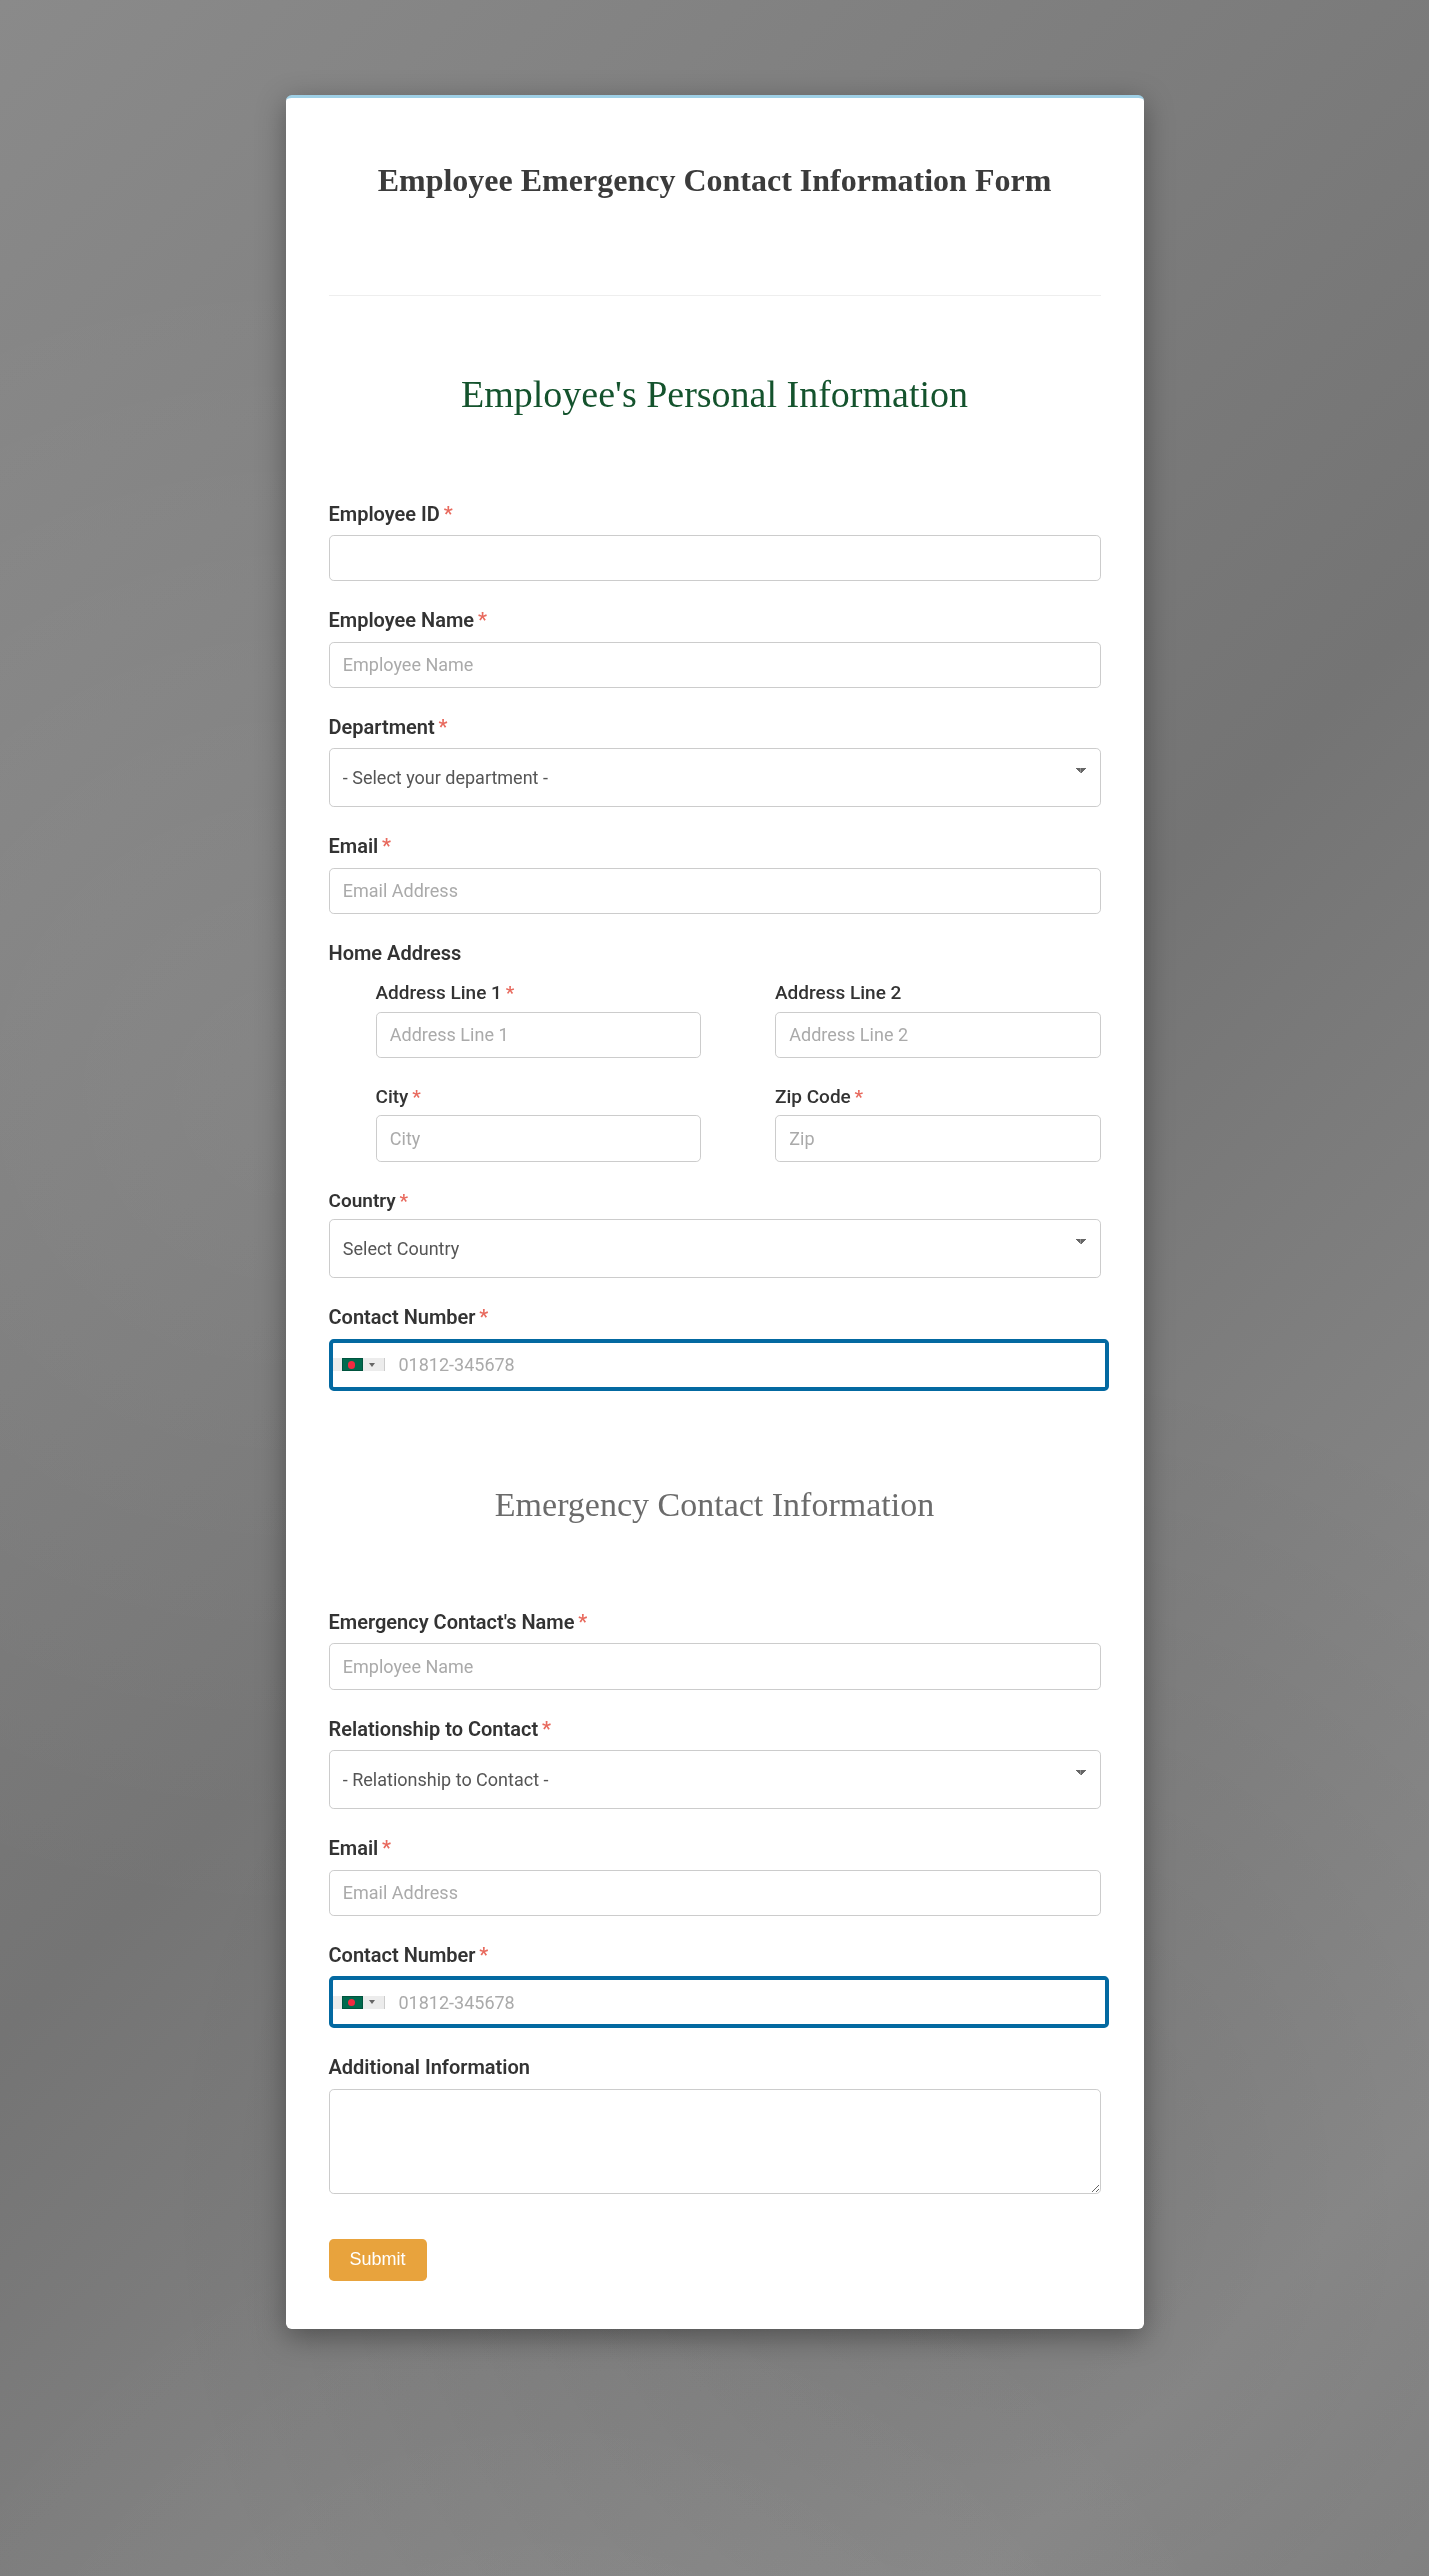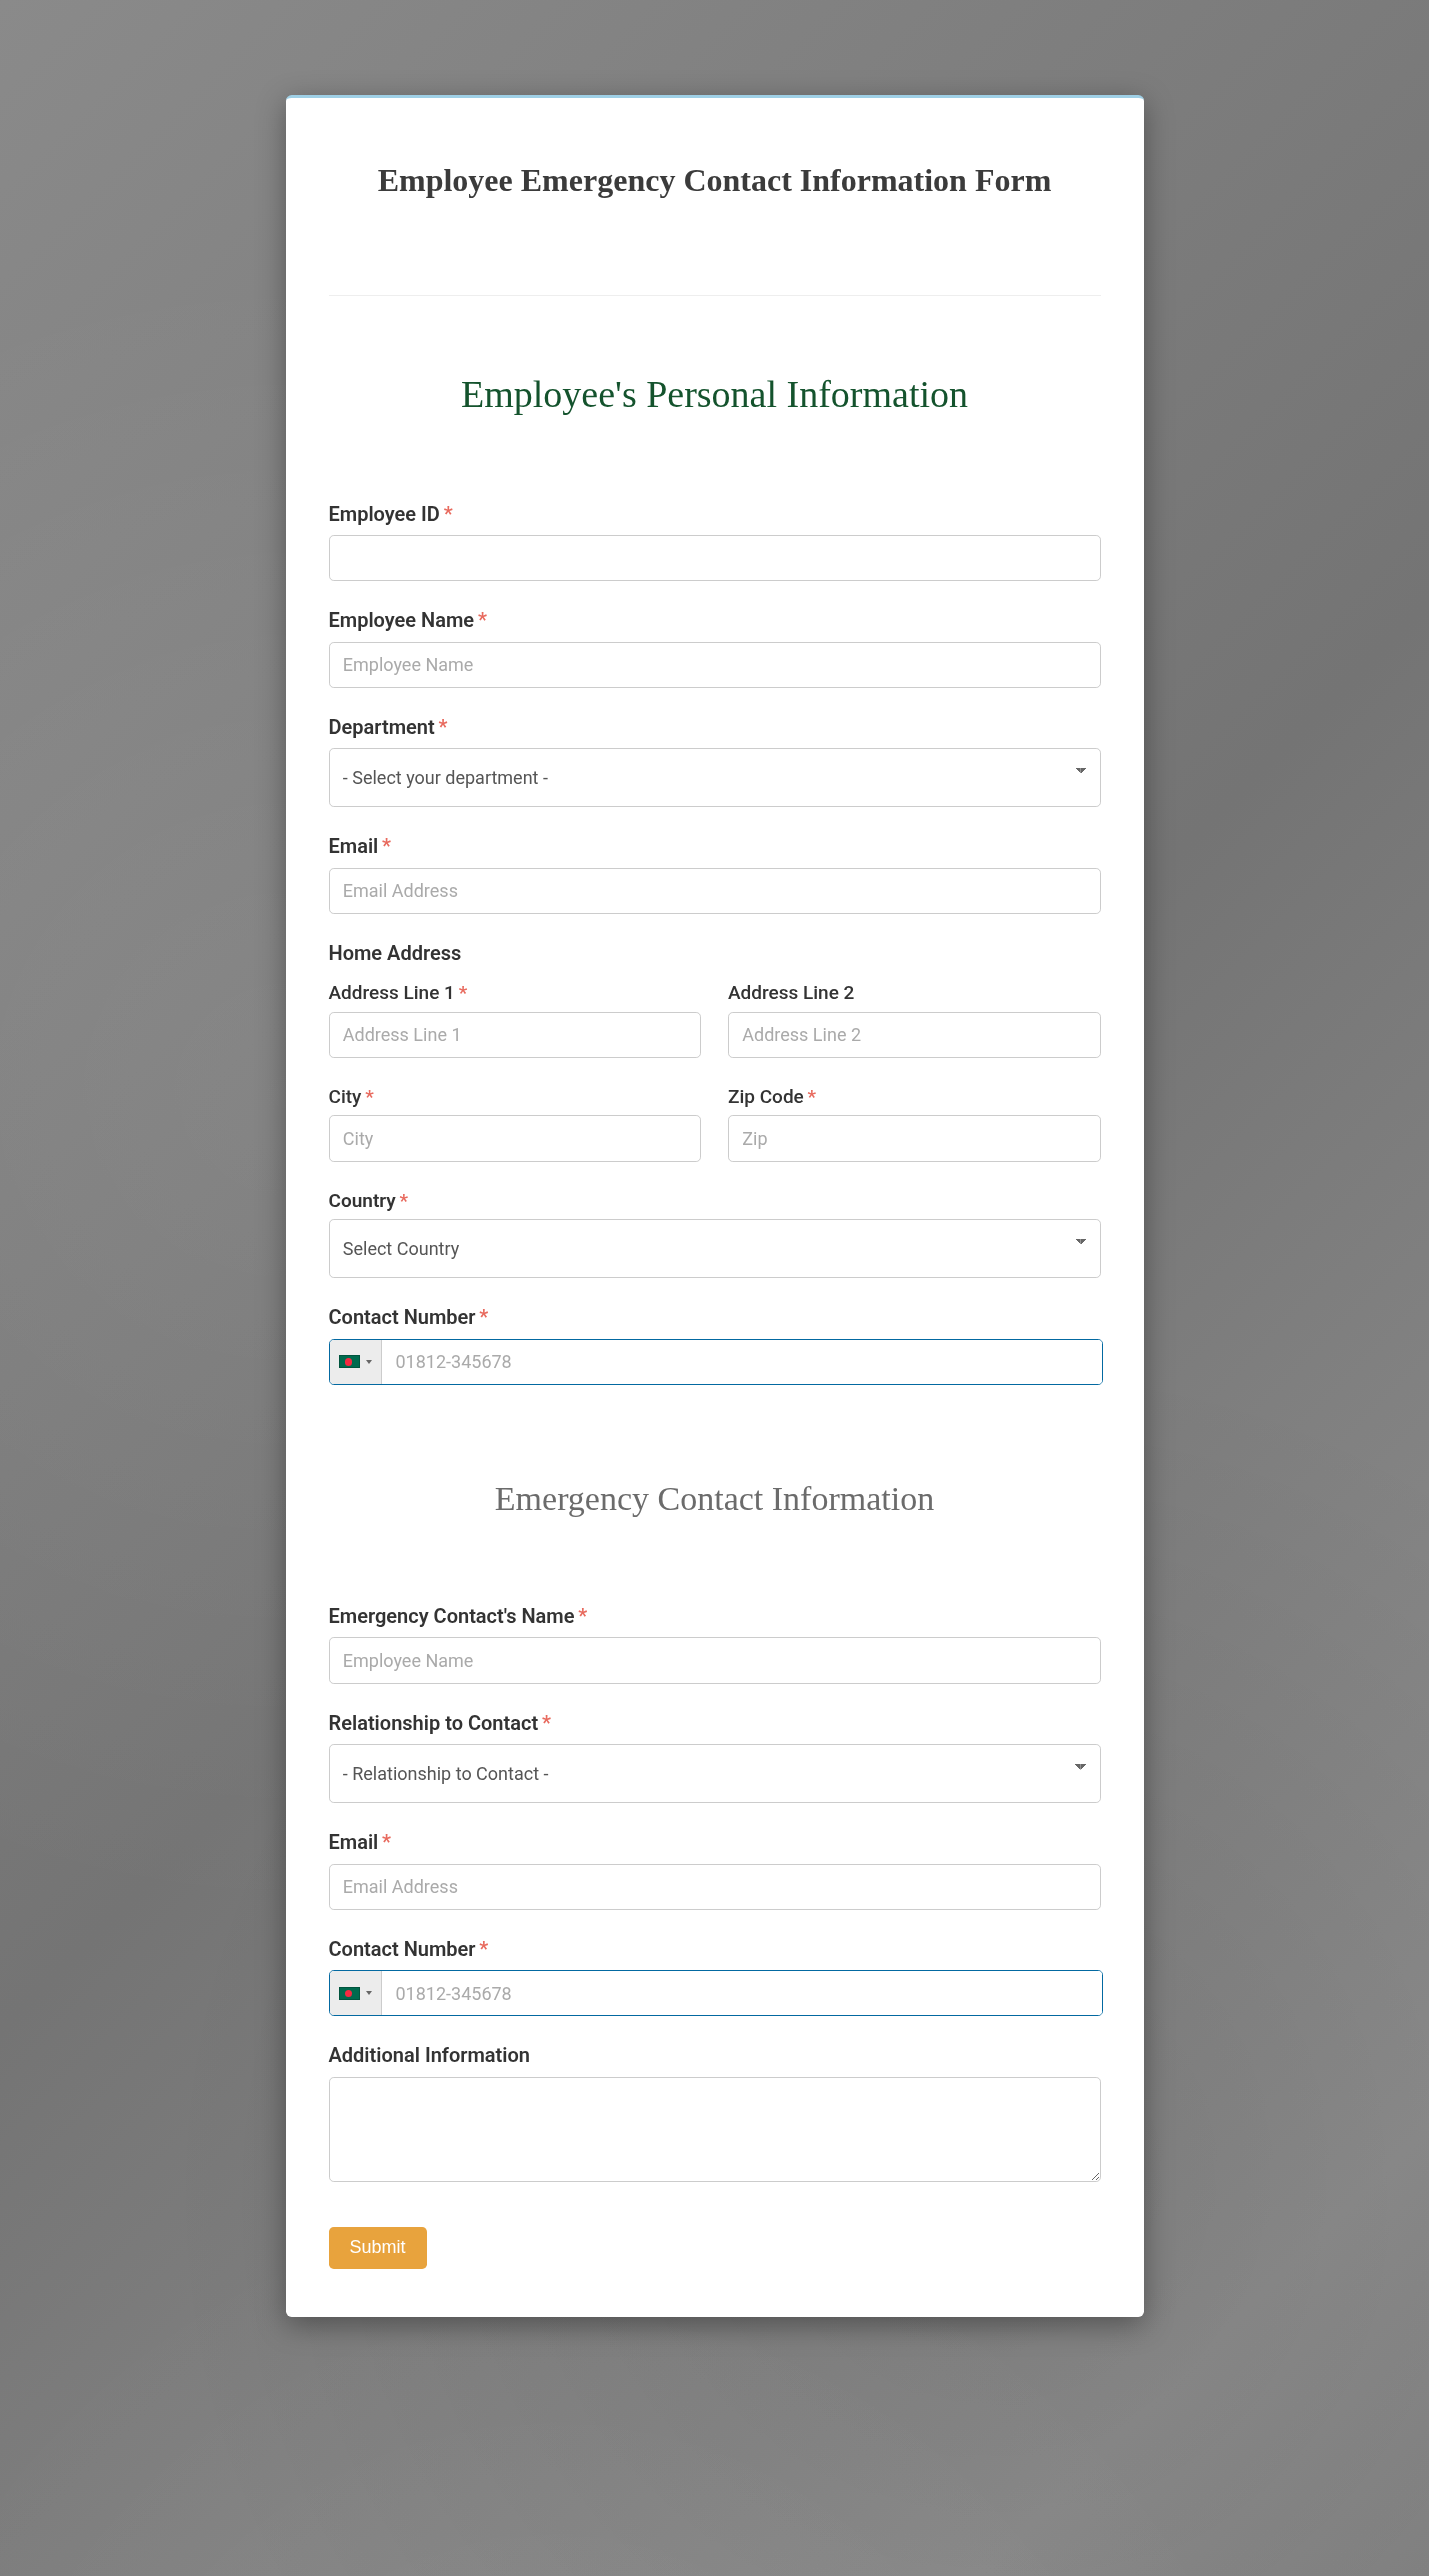--- a/index.html
+++ b/index.html
@@ -106,34 +106,36 @@
   textarea {
     min-height: 105px;
     resize: vertical;
   }
   .row {
     display: flex;
     gap: 27px;
   }
   .row > .col {
     flex: 1;
+    margin-left: 47px;
   }
   .sublabel {
     font-size: 19px;
     font-weight: 500;
     color: #333;
     margin-bottom: 7.6px;
     display: block;
   }
   .phone-wrap {
     display: flex;
     width: 100%;
-    border: 1px solid #0369a1;
+    border: 4px solid #0369a1;
     border-radius: 4.8px;
     overflow: hidden;
+    align-items: center;
   }
   .phone-flag {
     display: flex;
     align-items: center;
     justify-content: center;
     gap: 5.7px;
     padding: 0 9.5px;
     background: #ececec;
     border-right: 1px solid #ccc;
     cursor: pointer;

